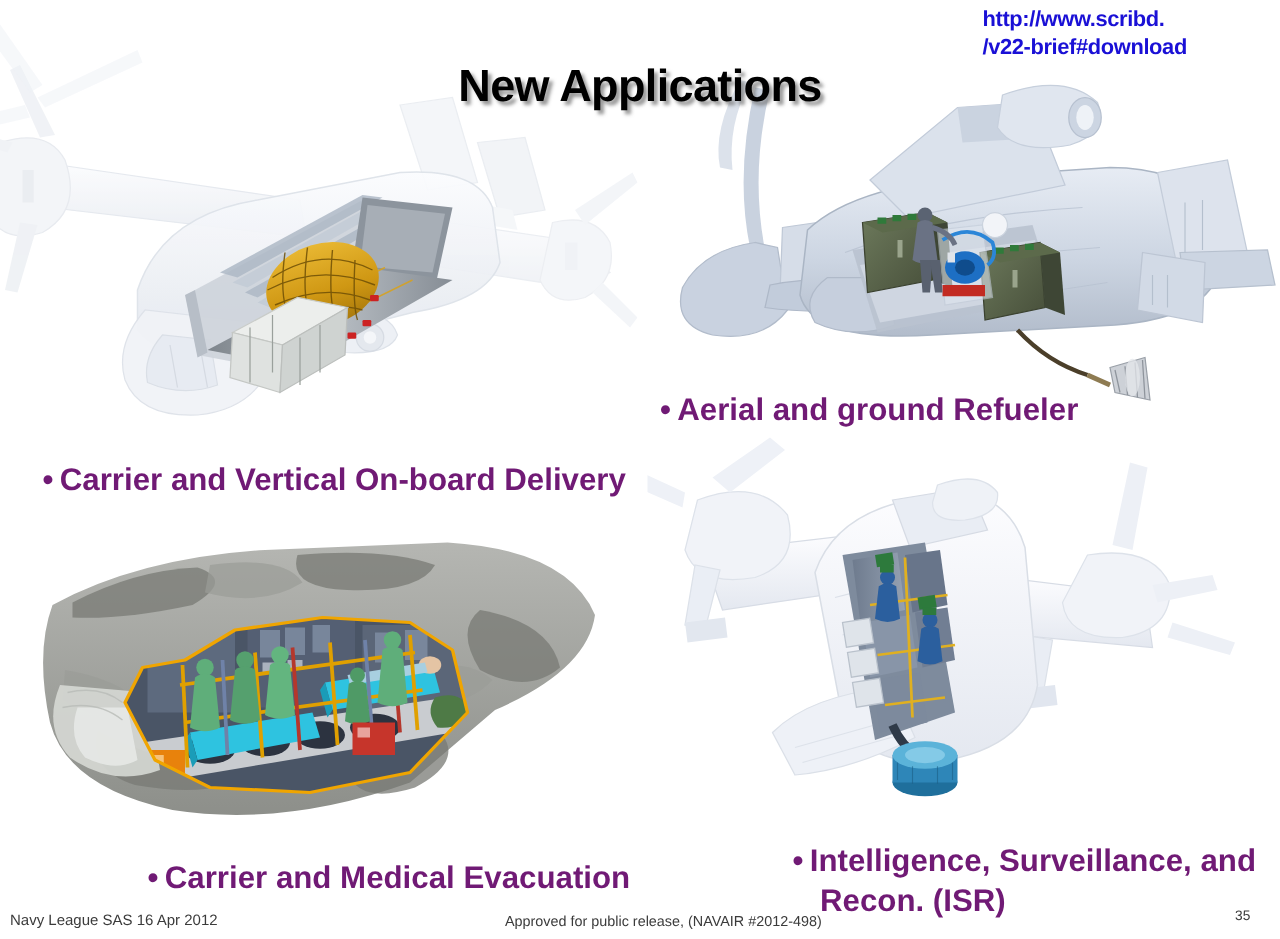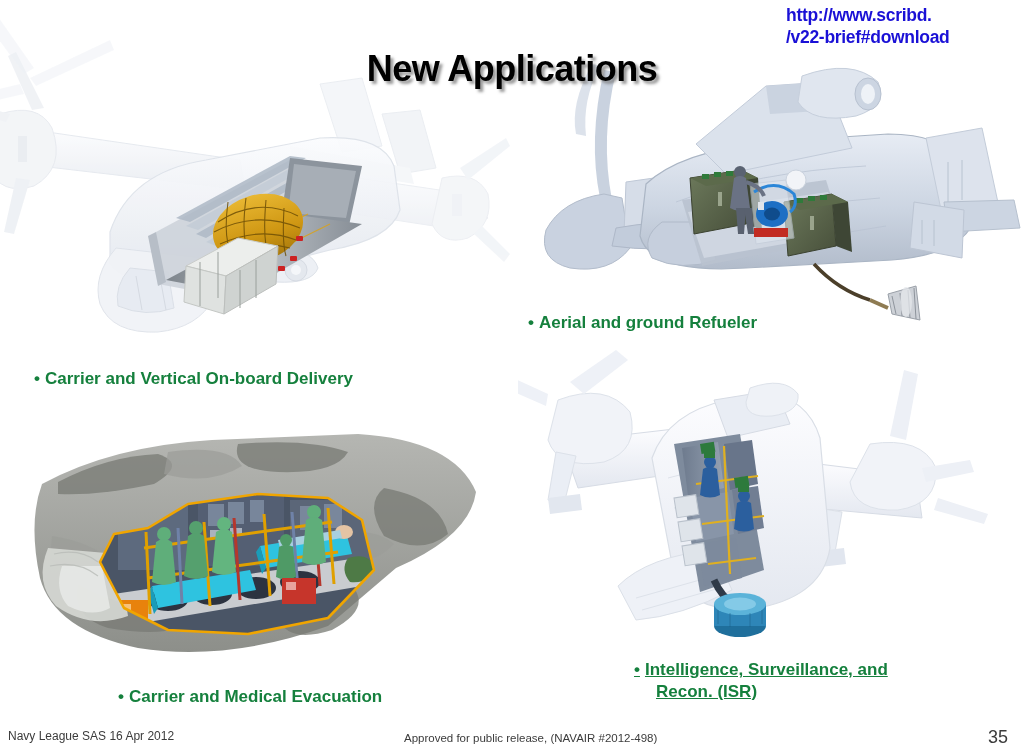--- a/index.html
+++ b/index.html
@@ -49,49 +49,49 @@
     color: #1a10d6;
     line-height: 1.28;
     z-index: 45;
     letter-spacing: -0.3px;
   }
   #source-url span { display: block; white-space: nowrap; }
 
   
   .caption {
     position: absolute;
-    font-size: 17px;
+    font-size: 25px;
     font-weight: bold;
-    color: #15803d;
+    color: #701a75;
     line-height: 1.28;
     z-index: 35;
     white-space: nowrap;
   }
   .caption .bullet { margin-right: 5px; }
   .cap-indent { padding-left: 22px; display: block; }
 
   #caption-cod     { left: 34px;  top: 368px; }
   #caption-refuel  { left: 528px; top: 312px; }
   #caption-medevac { left: 118px; top: 686px; }
-  #caption-isr     { left: 634px; top: 659px; text-decoration: underline; }
+  #caption-isr     { left: 634px; top: 673px; }
   .sup { font-size: 0.62em; vertical-align: super; }
 
   
   .footer-text {
     position: absolute;
     font-size: 12px;
     color: #3b3b3b;
     font-weight: normal;
     z-index: 50;
     white-space: nowrap;
     text-align: center;
   }
   #footer-left   { left: 8px;  top: 729px; }
   #footer-center { left: 376px; top: 732px; font-size: 11.5px; margin-left: 28px; }
-  #footer-page   { left: 988px; top: 727px; font-size: 18px; }
+  #footer-page   { left: 988px; top: 727px; font-size: 11px; }
 
   
   .panel { position: absolute; z-index: 10; }
   #panel-cod     { left: -10px; top: 18px;  width: 520px; height: 370px; }
   #panel-refuel  { left: 496px; top: 52px;  width: 528px; height: 290px; }
   #panel-medevac { left: 28px;  top: 418px; width: 470px; height: 280px; }
   #panel-isr     { left: 518px; top: 348px; width: 476px; height: 310px; }
   .panel svg { display: block; width: 100%; height: 100%; }
 </style>
 </head>

